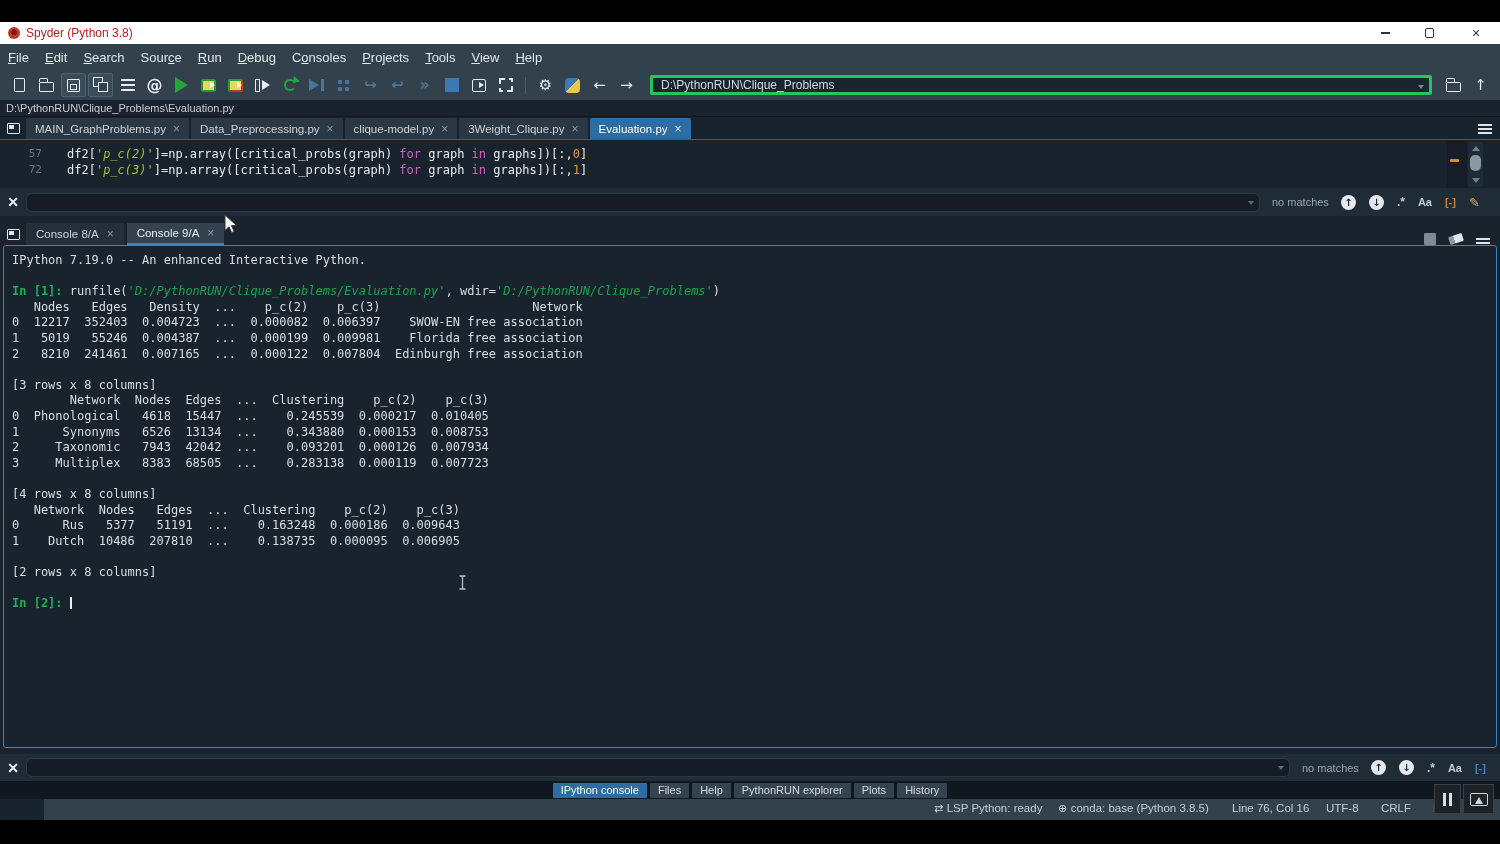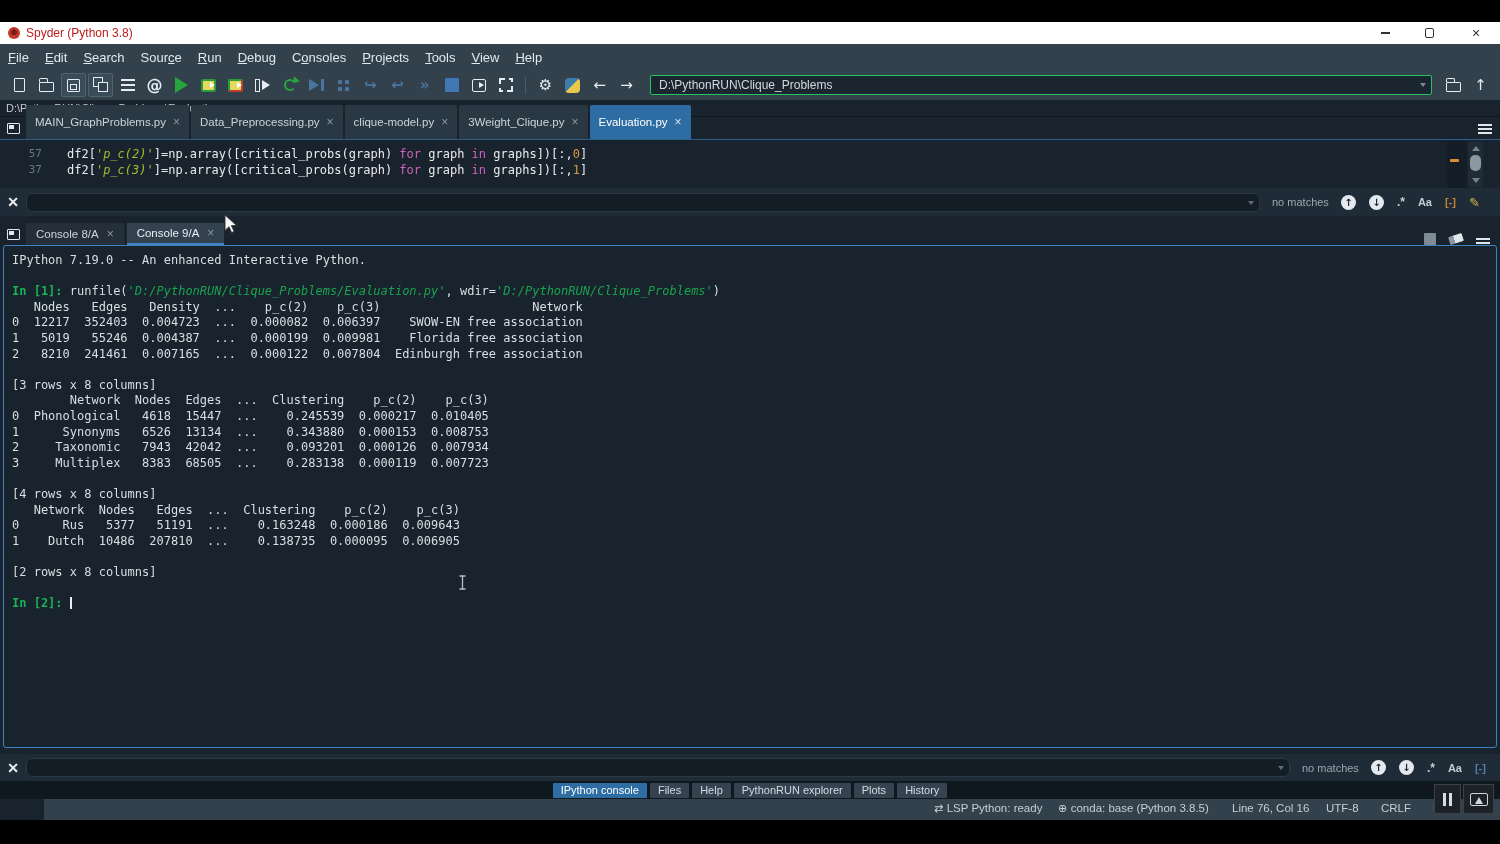--- a/index.html
+++ b/index.html
@@ -56,32 +56,32 @@
   .ic-maxpane { width:14px; height:13px; border:1.5px solid #e6ecf1; border-radius:2px; position:relative; }
   .ic-maxpane:after { content:""; position:absolute; right:1px; top:2.5px; width:0; height:0; border-left:5px solid #e6ecf1; border-top:3px solid transparent; border-bottom:3px solid transparent; }
   .ic-fullscr { width:14px; height:14px; position:relative; }
   .ic-fullscr:before { content:""; position:absolute; left:0; top:0; width:4px; height:4px; border-left:2px solid #e6ecf1; border-top:2px solid #e6ecf1; box-shadow:8px 0 0 -0px transparent; }
   .ic-fullscr:after { content:""; position:absolute; right:0; bottom:0; width:4px; height:4px; border-right:2px solid #e6ecf1; border-bottom:2px solid #e6ecf1; }
   .ic-fullscr .c2 { position:absolute; right:0; top:0; width:4px; height:4px; border-right:2px solid #e6ecf1; border-top:2px solid #e6ecf1; }
   .ic-fullscr .c3 { position:absolute; left:0; bottom:0; width:4px; height:4px; border-left:2px solid #e6ecf1; border-bottom:2px solid #e6ecf1; }
   .ic-wglyph { color:#e6ecf1; font-size:15px; font-family:"DejaVu Sans",sans-serif; }
   .ic-pylogo { width:15px; height:15px; border-radius:4px; background:linear-gradient(135deg,#3d7dad 0 50%,#e9c74b 50% 100%); }
 
-  .wd-field { flex:1 1 auto; height:20px; margin:0 8px 0 10px; background:#1b2530; border:1px solid #22c55e; border-radius:2px; color:#d2d8dd; font-size:12px; padding:0 18px 0 8px; position:relative; display:flex; align-items:center; }
+  .wd-field { flex:1 1 auto; height:20px; margin:0 8px 0 10px; background:#1b2530; border:3px solid #22c55e; border-radius:2px; color:#d2d8dd; font-size:12px; padding:0 18px 0 8px; position:relative; display:flex; align-items:center; }
   .wd-caret { position:absolute; right:5px; top:7px; width:0; height:0; border-top:4px solid #7a8893; border-left:3.5px solid transparent; border-right:3.5px solid transparent; }
 
   
   .pathbar { position:absolute; left:0; top:100px; width:1500px; height:17px; background:#19232d; color:#c6ccd2; font-size:11px; display:flex; align-items:center; padding-left:6px; border-bottom:1px solid #0f161d; }
 
   
   .etabbar { position:absolute; left:0; top:118px; width:1500px; height:22px; background:#19232d; display:flex; align-items:flex-end; border-bottom:1px solid #2d5f8b; }
   .browse-cell { width:26px; height:21px; display:flex; align-items:center; justify-content:center; flex:0 0 auto; }
   .ic-browse { width:13px; height:11px; border:1.5px solid #dfe6ec; border-radius:1px; position:relative; }
   .ic-browse:after { content:""; position:absolute; left:1px; top:1px; width:5px; height:4px; background:#dfe6ec; }
-  .etab { height:34px; display:flex; align-items:center; gap:7px; padding:0 9px; margin-right:2px; background:#2a3844; color:#ccd3da; font-size:11.5px; border-radius:2px 2px 0 0; }
+  .etab { height:21px; display:flex; align-items:center; gap:7px; padding:0 9px; margin-right:2px; background:#2a3844; color:#ccd3da; font-size:11.5px; border-radius:2px 2px 0 0; }
   .etab.active { background:#2d6da3; color:#fff; }
   .tab-x { color:#8b98a3; font-size:12px; line-height:1; }
   .etab.active .tab-x { color:#d7e4ef; }
   .tabbar-menu { margin-left:auto; width:30px; display:flex; align-items:center; justify-content:center; height:21px; }
   .ic-burger { width:14px; height:2px; background:#dfe6ec; box-shadow:0 4px #dfe6ec, 0 8px #dfe6ec; margin-bottom:8px; }
 
   
   .editor { position:absolute; left:0; top:141px; width:1500px; height:47px; background:#19232d; font-family:"DejaVu Sans Mono",monospace; font-size:12px; }
   .egut { position:absolute; left:0; width:42px; text-align:right; color:#6b7886; height:16px; line-height:16px; font-size:11px; }
   .ecode { position:absolute; left:67px; height:16px; line-height:16px; white-space:pre; }
@@ -317,21 +317,21 @@
   <div class="editor" id="editor-pane">
     <div class="scrollflag"></div>
     <div class="sf-marker"></div>
     <div class="escroll">
       <span class="up"></span>
       <span class="thumb"></span>
       <span class="dn"></span>
     </div>
   <div class="egut" style="top: 5px;">57</div>
       <div class="ecode" style="top: 5px;"><span class="e-code">df2[</span><span class="e-str">'p_c(2)'</span><span class="e-code">]=np.array([critical_probs(graph) </span><span class="e-kw">for</span><span class="e-code"> graph </span><span class="e-kw">in</span><span class="e-code"> graphs])[:,</span><span class="e-num">0</span><span class="e-code">]</span></div>
-      <div class="egut" style="top: 21px;">37</div>
+      <div class="egut" style="top: 21px;">72</div>
       <div class="ecode" style="top: 21px;"><span class="e-code">df2[</span><span class="e-str">'p_c(3)'</span><span class="e-code">]=np.array([critical_probs(graph) </span><span class="e-kw">for</span><span class="e-code"> graph </span><span class="e-kw">in</span><span class="e-code"> graphs])[:,</span><span class="e-num">1</span><span class="e-code">]</span></div>
     </div>
 
   <div class="findbar top">
     <span class="find-close">✕</span>
     <span class="find-input">
         <span class="find-caret"></span>
       </span>
     <span class="find-status">no matches</span>
     <span class="find-icons">

